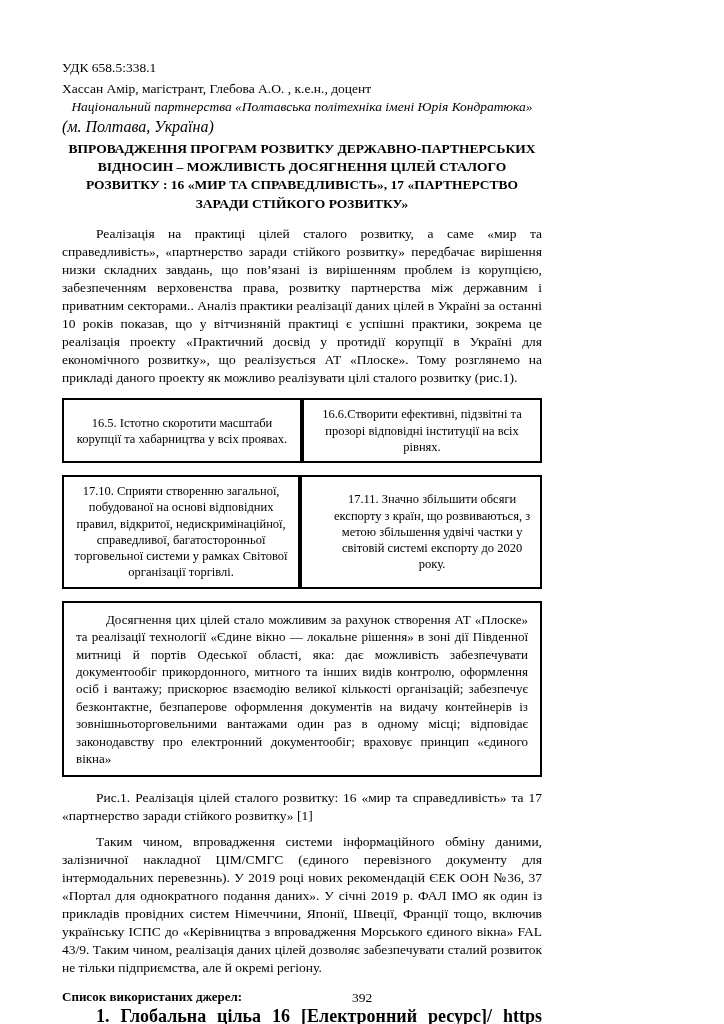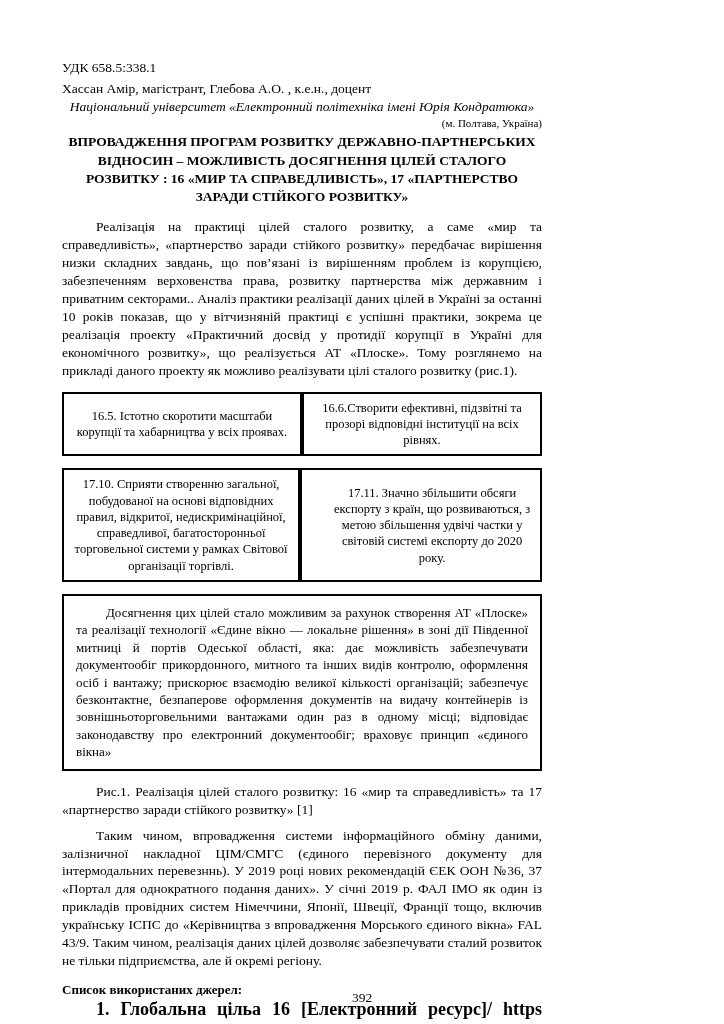--- a/index.html
+++ b/index.html
@@ -31,22 +31,23 @@
     font-size: 13.5px;
     line-height: 1.35;
   }
   .affil {
     text-align: center;
     font-size: 13.5px;
     font-style: italic;
     line-height: 1.35;
   }
   .city {
-    text-align: right;
-    font-size: 11px;
+    text-align: left;
+    font-size: 16px;
+    font-style: italic;
     line-height: 1.35;
   }
   .title {
     text-align: center;
     font-weight: bold;
     font-size: 13.5px;
     line-height: 1.35;
     margin-top: 2px;
     margin-bottom: 12px;
   }
@@ -127,21 +128,21 @@
   }
 </style>
 </head>
 <body>
 
 <div class="page">
 
   <div class="udk">УДК 658.5:338.1</div>
 
   <div class="authors">Хассан Амір, магістрант,  Глебова А.О. , к.е.н., доцент</div>
-  <div class="affil">Національний університет «Електронний політехніка імені Юрія Кондратюка»</div>
+  <div class="affil">Національний партнерства «Полтавська політехніка імені Юрія Кондратюка»</div>
   <div class="city">(м. Полтава, Україна)</div>
 
   <div class="title">ВПРОВАДЖЕННЯ  ПРОГРАМ РОЗВИТКУ ДЕРЖАВНО-ПАРТНЕРСЬКИХ ВІДНОСИН – МОЖЛИВІСТЬ ДОСЯГНЕННЯ ЦІЛЕЙ СТАЛОГО РОЗВИТКУ : 16 «МИР ТА СПРАВЕДЛИВІСТЬ», 17 «ПАРТНЕРСТВО ЗАРАДИ СТІЙКОГО РОЗВИТКУ»</div>
 
   <p class="body">Реалізація на практиці цілей сталого розвитку, а саме «мир та справедливість», «партнерство заради стійкого розвитку» передбачає вирішення низки складних завдань, що пов’язані із вирішенням проблем із корупцією, забезпеченням верховенства права, розвитку партнерства між державним і приватним секторами.. Аналіз практики реалізації даних цілей в Україні за останні 10 років показав, що у вітчизняній практиці є успішні практики, зокрема це реалізація проекту «Практичний досвід у протидії корупції в Україні для економічного розвитку», що реалізується АТ «Плоске». Тому розглянемо на прикладі даного проекту як можливо реалізувати цілі сталого розвитку (рис.1).</p>
 
   <div class="fig-area">
     <div class="row row1">
       <div class="boxcell left">16.5. Істотно скоротити масштаби корупції та хабарництва у всіх проявах.</div>
       <div class="boxcell right">16.6.Створити ефективні, підзвітні та прозорі відповідні інституції на всіх рівнях.</div>

